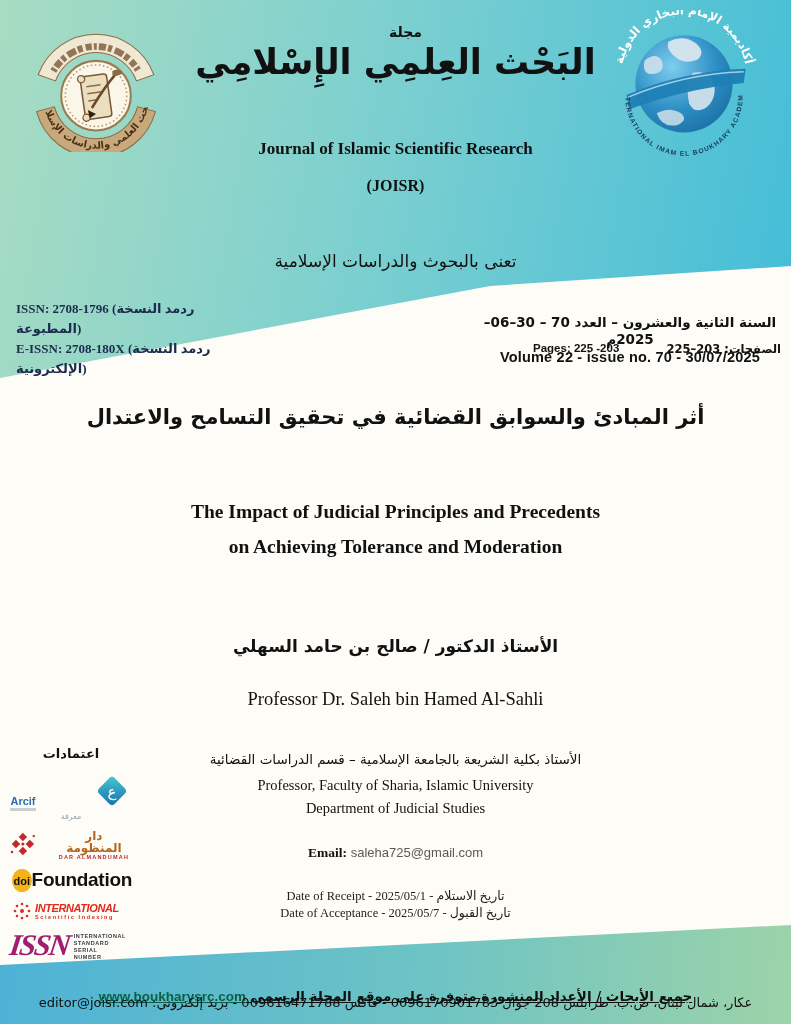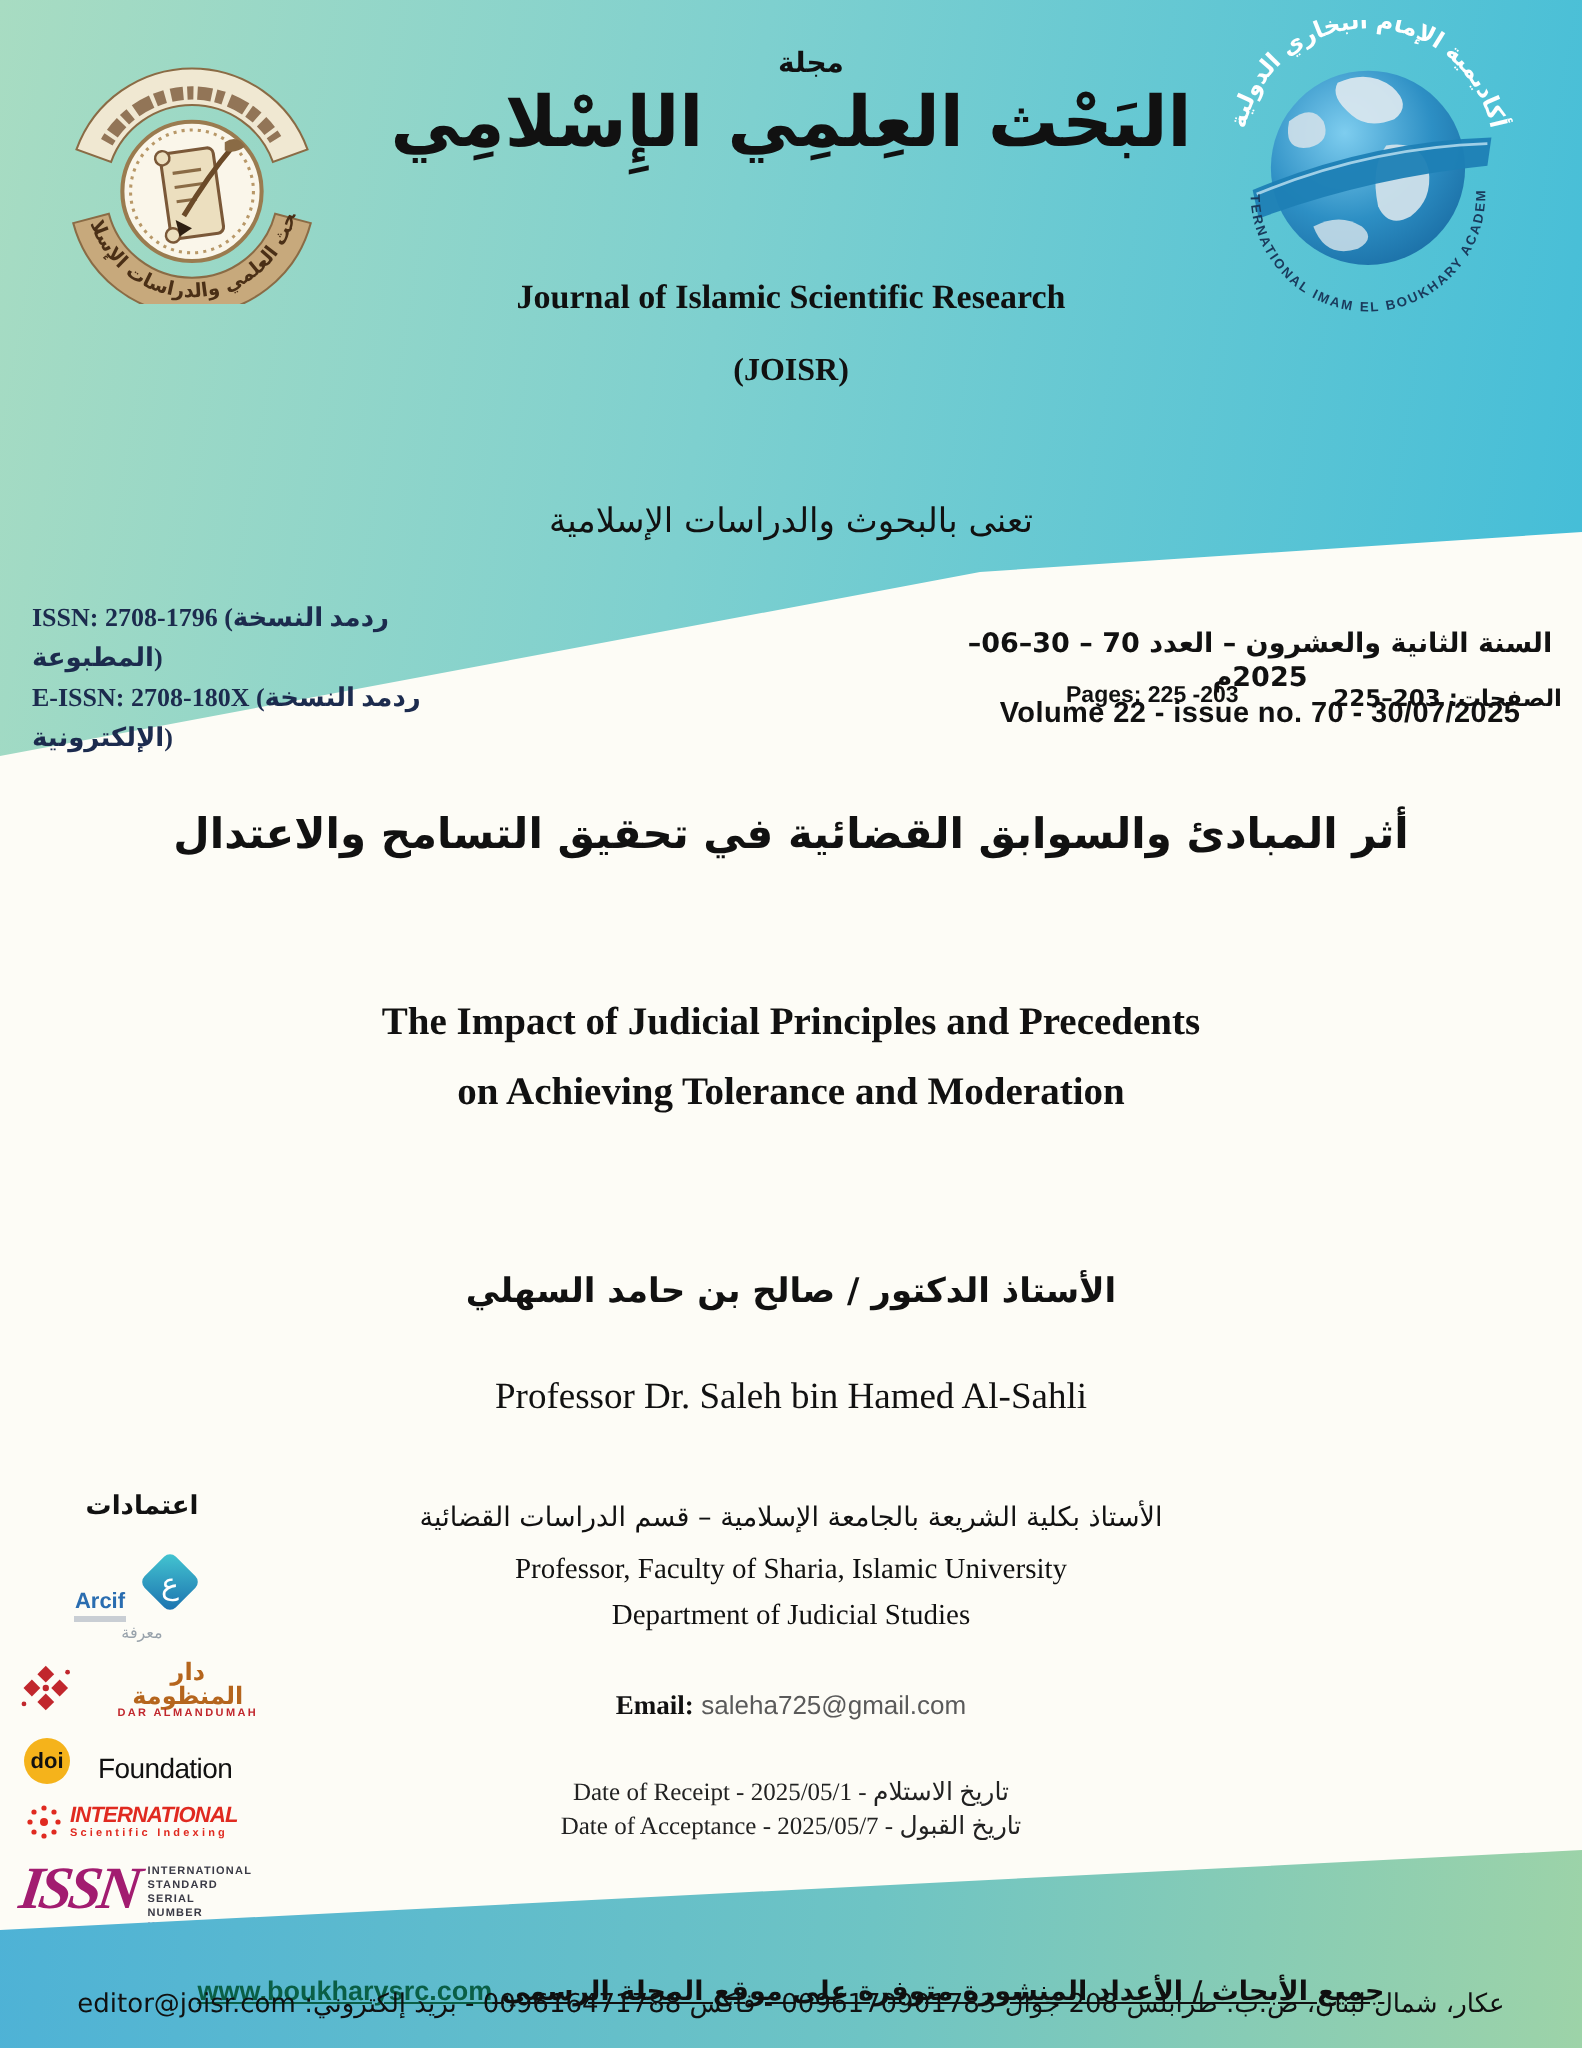--- a/index.html
+++ b/index.html
@@ -41,32 +41,32 @@
   .aff-en2{top:800px;font-size:14.5px;}
   .email-line{top:845px;font-size:13.5px;}
   .email-label{font-weight:bold;font-family:"Liberation Serif",serif;}
   .email-addr{color:#5a5a5a;font-size:13px;text-decoration:none;}
   .date-line1{top:888px;font-size:12.5px;color:#222;}
   .date-line2{top:905px;font-size:12.5px;color:#222;}
   
   .side{left:10px;top:746px;width:122px;}
   .side .head{text-align:center;font-weight:bold;font-size:13px;margin-bottom:10px;}
   .logo-item{margin-bottom:9px;}
-  .marefa-wrap{display:flex;align-items:flex-end;justify-content:center;gap:2px;}
+  .marefa-wrap{display:flex;align-items:flex-end;justify-content:space-between;gap:2px;}
   .arcif-txt{color:#2a6db0;font-weight:bold;font-size:11px;line-height:10px;text-align:center;}
   .arcif-sub{display:block;width:26px;height:3px;background:#c9ced4;margin:2px auto 0;}
   .marefa-word{text-align:center;color:#98a2ab;font-size:8px;margin-top:1px;}
   .mand{display:flex;align-items:center;gap:20px;justify-content:center;}
   .mand-txt{text-align:center;}
   .mand-ar{color:#b5651d;font-weight:bold;font-size:12px;line-height:12px;}
   .mand-en{color:#c1272d;font-size:5.5px;letter-spacing:1.2px;font-weight:bold;}
-  .doi{display:flex;align-items:flex-end;gap:14px;margin-left:2px;}
+  .doi{display:flex;align-items:flex-start;gap:0;margin-left:2px;}
   .doi-circle{width:23px;height:23px;border-radius:50%;background:#f5b31b;color:#111;
     font-weight:bold;font-size:11px;display:flex;align-items:center;justify-content:center;}
-  .doi-found{font-weight:normal;font-size:14px;letter-spacing:-.3px;}
+  .doi-found{font-weight:bold;font-size:19px;letter-spacing:-.3px;}
   .isi{display:flex;align-items:center;gap:3px;margin-left:2px;}
   .isi-txt{color:#e02a20;}
   .isi-main{font-weight:bold;font-style:italic;font-size:11px;letter-spacing:-.4px;line-height:11px;}
   .isi-sub{font-size:5.5px;letter-spacing:1.6px;font-weight:bold;}
   .issnlogo{display:flex;align-items:flex-start;gap:5px;margin-top:4px;}
   .issn-word{color:#a21c70;font-weight:bold;font-style:italic;font-size:30px;line-height:30px;
     letter-spacing:-2px;transform:skewX(-8deg);font-family:"Liberation Serif",serif;}
   .issn-lines{font-size:5.5px;line-height:7px;color:#3a3a46;font-weight:bold;letter-spacing:.6px;padding-top:3px;}
   .issn-centre{color:#a21c70;}
   

